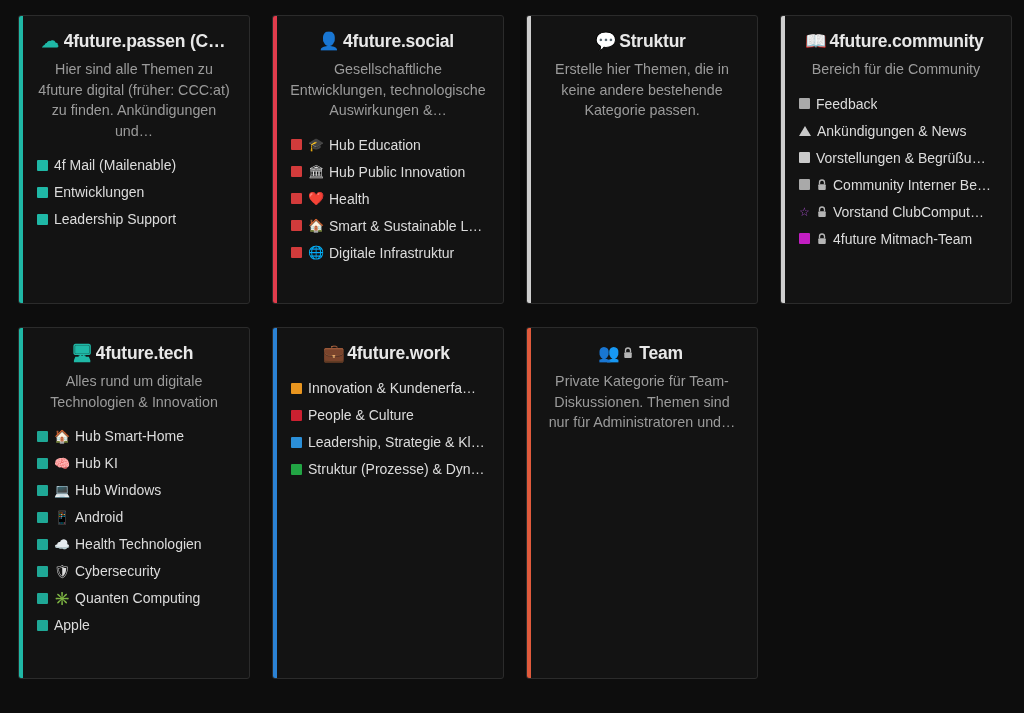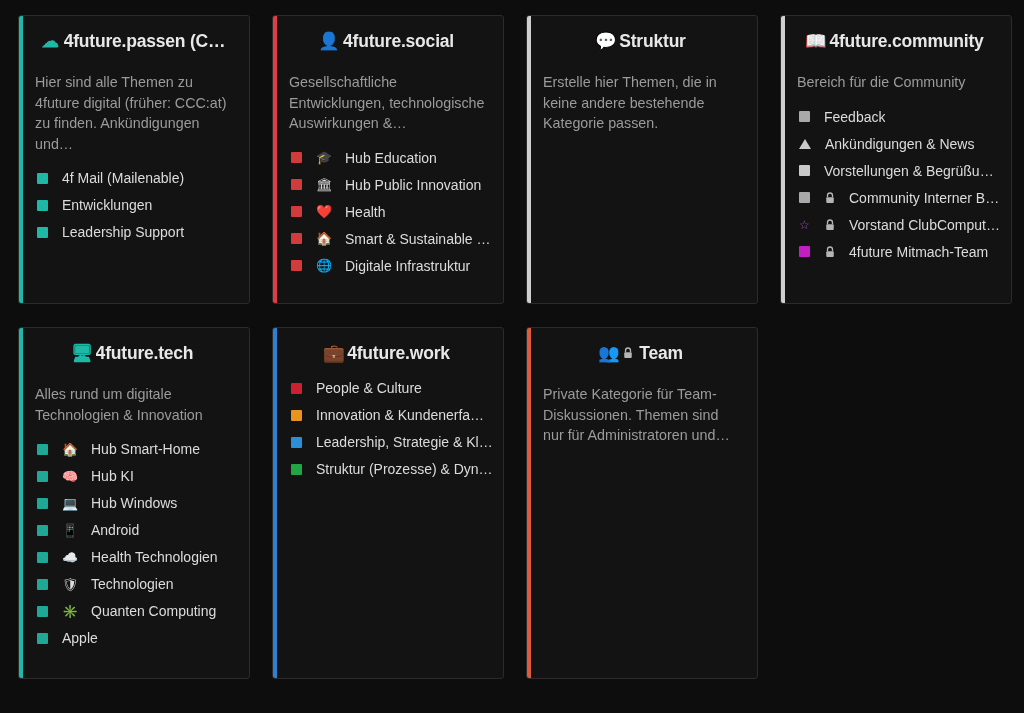--- a/index.html
+++ b/index.html
@@ -60,36 +60,36 @@
   }
   .title-ico {
     flex: 0 0 auto;
     display: inline-flex;
     align-items: center;
     justify-content: center;
     width: 15px;
     height: 15px;
   }
   .card-desc {
-    margin-top: 20px;
+    margin-top: 7px;
     font-size: 14.3px;
     line-height: 20.5px;
     color: #9b9b9b;
-    text-align: left;
+    text-align: center;
     padding: 0 4px;
   }
   .sub-list {
     margin-top: 16px;
     list-style: none;
     padding-left: 8px;
   }
   .sub-item {
     display: flex;
     align-items: center;
-    gap: 14px;
+    gap: 6px;
     font-size: 14px;
     line-height: 16px;
     color: #dcdcdc;
     margin-bottom: 11px;
     white-space: nowrap;
     overflow: hidden;
   }
   .sub-item .lbl {
     overflow: hidden;
     text-overflow: ellipsis;
@@ -295,21 +295,21 @@
             <span class="lbl">Android</span>
           </li>
           <li class="sub-item">
             <span class="swatch" style="background: rgb(31, 168, 150);"></span>
             <span class="emoji">☁️</span>
             <span class="lbl">Health Technologien</span>
           </li>
           <li class="sub-item">
             <span class="swatch" style="background: rgb(31, 168, 150);"></span>
             <span class="emoji">🛡</span>
-            <span class="lbl">Technologien</span>
+            <span class="lbl">Cybersecurity</span>
           </li>
           <li class="sub-item">
             <span class="swatch" style="background: rgb(31, 168, 150);"></span>
             <span class="emoji">✳️</span>
             <span class="lbl">Quanten Computing</span>
           </li>
           <li class="sub-item">
             <span class="swatch" style="background: rgb(31, 168, 150);"></span>
             <span class="lbl">Apple</span>
           </li>
@@ -318,26 +318,26 @@
       <div class="card">
         <div class="stripe" style="background: rgb(43, 130, 212);"></div>
         <div class="card-head">
           <div class="card-title">
             <span class="title-ico" style="color: rgb(43, 130, 212);">💼</span>
             <span class="title-text">4future.work</span>
           </div>
         </div>
         <ul class="sub-list">
           <li class="sub-item">
+            <span class="swatch" style="background: rgb(232, 149, 31);"></span>
+            <span class="lbl">Innovation &amp; Kundenerfa…</span>
+          </li>
+          <li class="sub-item">
             <span class="swatch" style="background: rgb(204, 32, 48);"></span>
             <span class="lbl">People &amp; Culture</span>
-          </li>
-          <li class="sub-item">
-            <span class="swatch" style="background: rgb(232, 149, 31);"></span>
-            <span class="lbl">Innovation &amp; Kundenerfa…</span>
           </li>
           <li class="sub-item">
             <span class="swatch" style="background: rgb(43, 143, 216);"></span>
             <span class="lbl">Leadership, Strategie &amp; Kl…</span>
           </li>
           <li class="sub-item">
             <span class="swatch" style="background: rgb(34, 165, 68);"></span>
             <span class="lbl">Struktur (Prozesse) &amp; Dyn…</span>
           </li>
         </ul>

